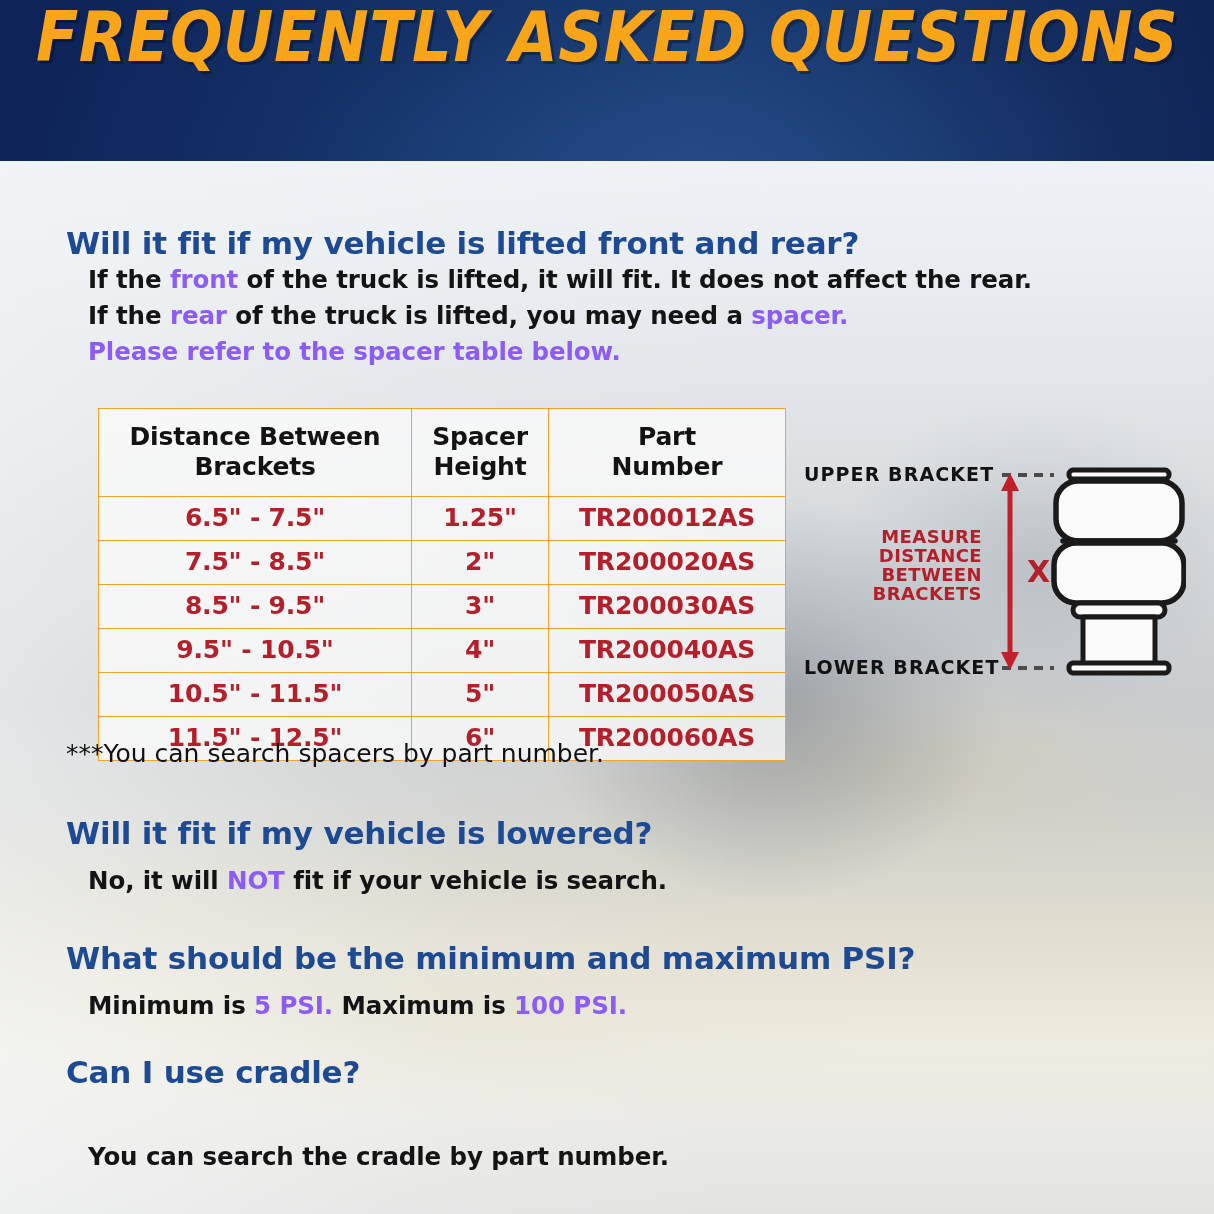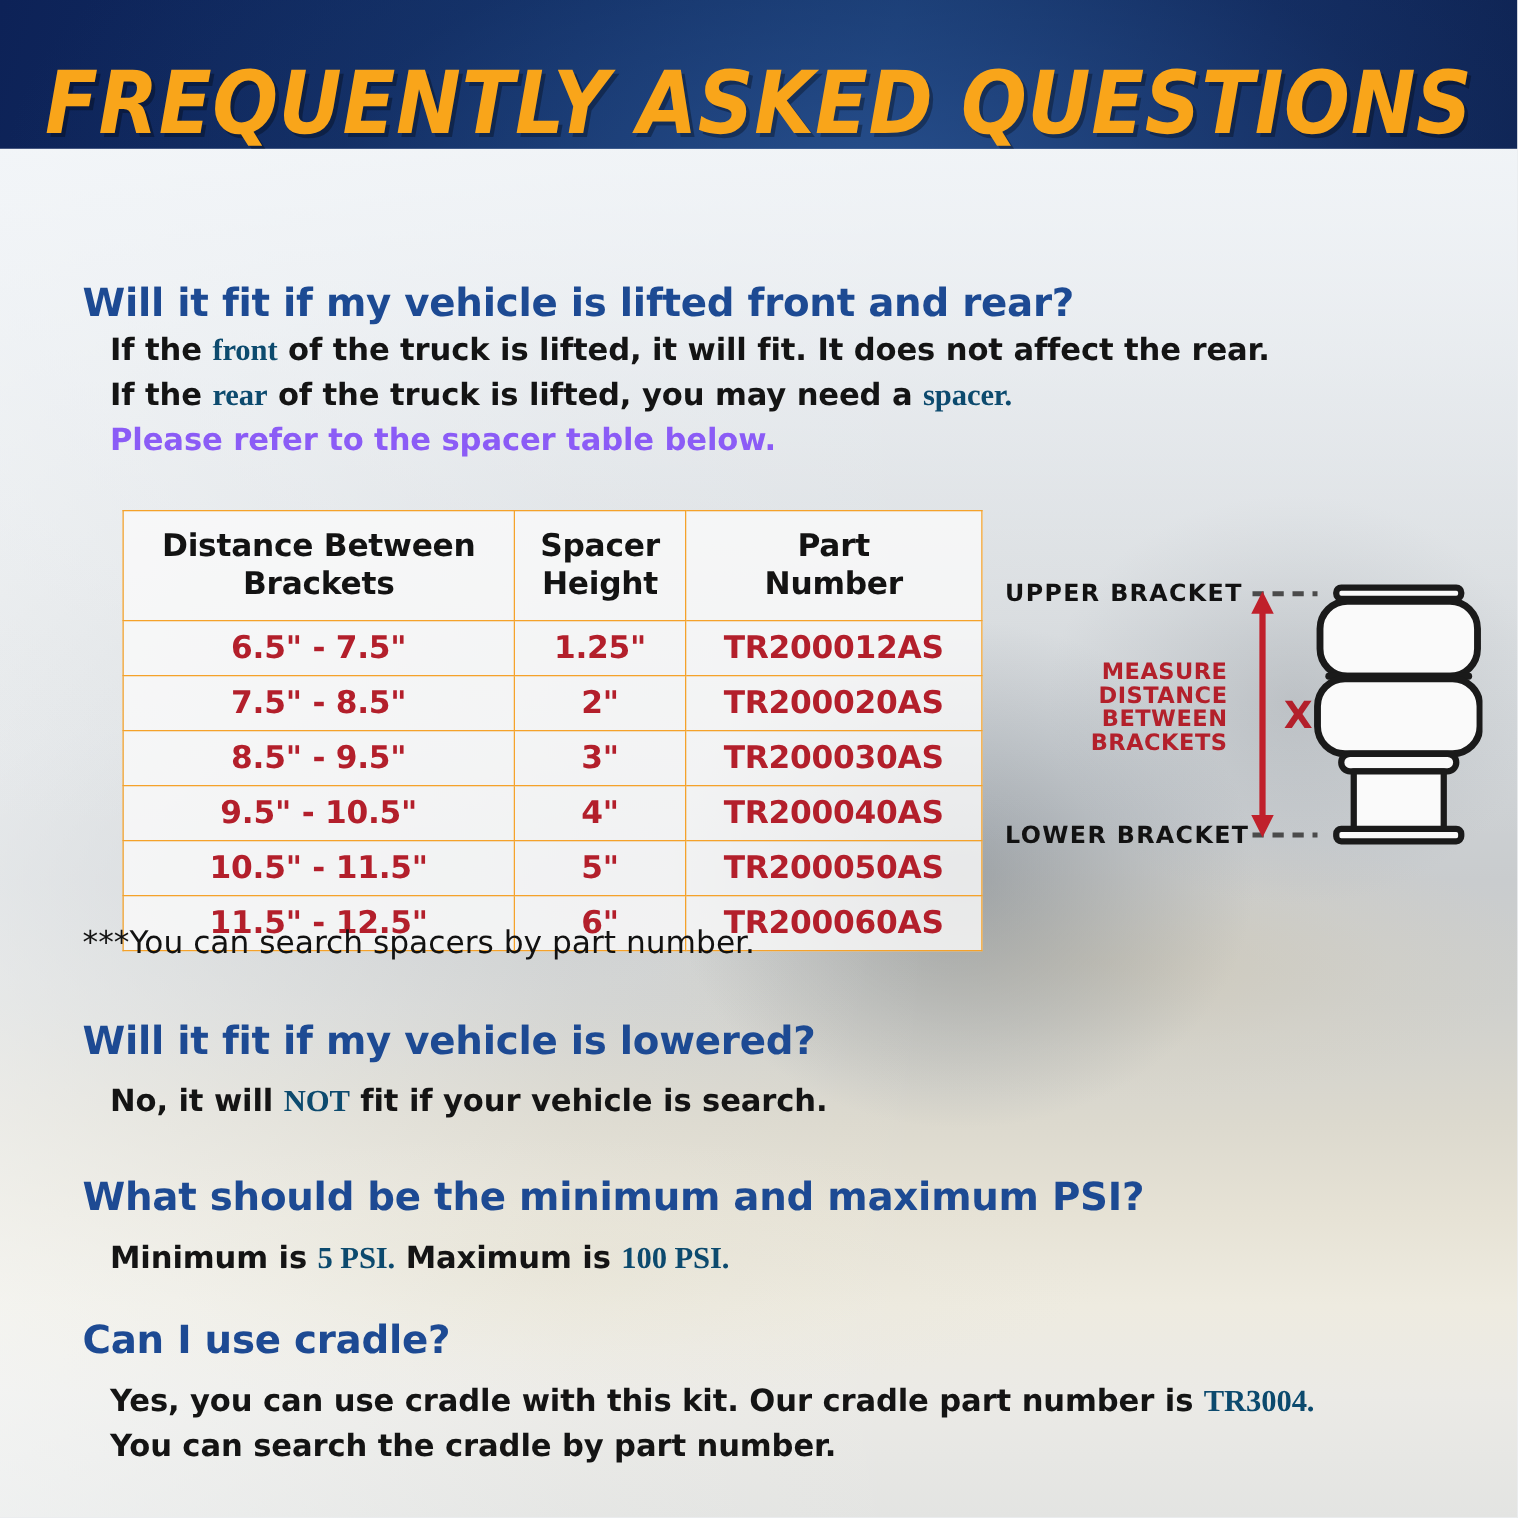--- a/index.html
+++ b/index.html
@@ -56,26 +56,26 @@
     background:
       linear-gradient(180deg, rgba(245,248,250,0.92) 0%, rgba(242,245,248,0.80) 12%, rgba(240,243,246,0.45) 26%, rgba(238,240,242,0.12) 42%, rgba(255,255,255,0.00) 56%),
       linear-gradient(90deg, rgba(248,250,251,0.55) 0%, rgba(248,250,251,0.10) 38%, rgba(255,255,255,0.00) 62%);
   }
 
   
   .banner {
     position: absolute;
     left: 0; top: 0;
     width: 1214px;
-    height: 119px;
+    height: 161px;
     background:
       radial-gradient(ellipse 900px 420px at 58% 118%, rgba(44,86,150,0.70) 0%, rgba(30,62,118,0.25) 48%, rgba(16,40,90,0.0) 78%),
       linear-gradient(105deg, #0d2257 0%, #123066 38%, #17396f 58%, #11295c 82%, #0d2150 100%);
     display: flex;
-    align-items: flex-end;
+    align-items: flex-start;
     justify-content: center;
     overflow: hidden;
   }
   .banner-title {
     font-size: 62px;
     font-weight: 700;
     font-style: italic;
     letter-spacing: 0.5px;
     color: #F9A51A;
     text-shadow: 3px 3px 0 rgba(0,0,0,0.30);
@@ -104,21 +104,21 @@
   }
 
   .a-line {
     color: #141414;
     font-weight: 700;
     font-size: 24.5px;
     white-space: nowrap;
     letter-spacing: -0.1px;
     font-family: "DejaVu Sans", sans-serif;
   }
-  .hl-red   { color: #0c4a6e; font-family: Liberation Serif, serif; }
+  .hl-red   { color: #8b5cf6; }
   .hl-orange{ color: #8b5cf6; }
 
   
   .spacer-table {
     position: absolute;
     left: 66px;
     top: 247px;
     width: 687px;
     border-collapse: collapse;
     table-layout: fixed;
@@ -332,23 +332,18 @@
     </div>
     <div class="qa-block" style="left:88px; top:830px;">
       <div class="a-line">
         <span>Minimum is </span><span class="hl-red">5 PSI.</span><span> Maximum is </span><span class="hl-red">100 PSI.</span>
       </div>
     </div>
 
     <div class="qa-block" style="left:66px; top:893px;">
       <div class="q-heading">Can I use cradle?</div>
     </div>
-    <div class="qa-block" style="left:88px; top:945px;">
-      <div class="a-line">
-        <span>Yes, you can use cradle with this kit. Our cradle part number is </span><span class="hl-red">TR3004.</span>
-      </div>
-    </div>
     <div class="qa-block" style="left:88px; top:981px;">
       <div class="a-line">You can search the cradle by part number.</div>
     </div>
 
   </div>
 </div>
 
 </body></html>

